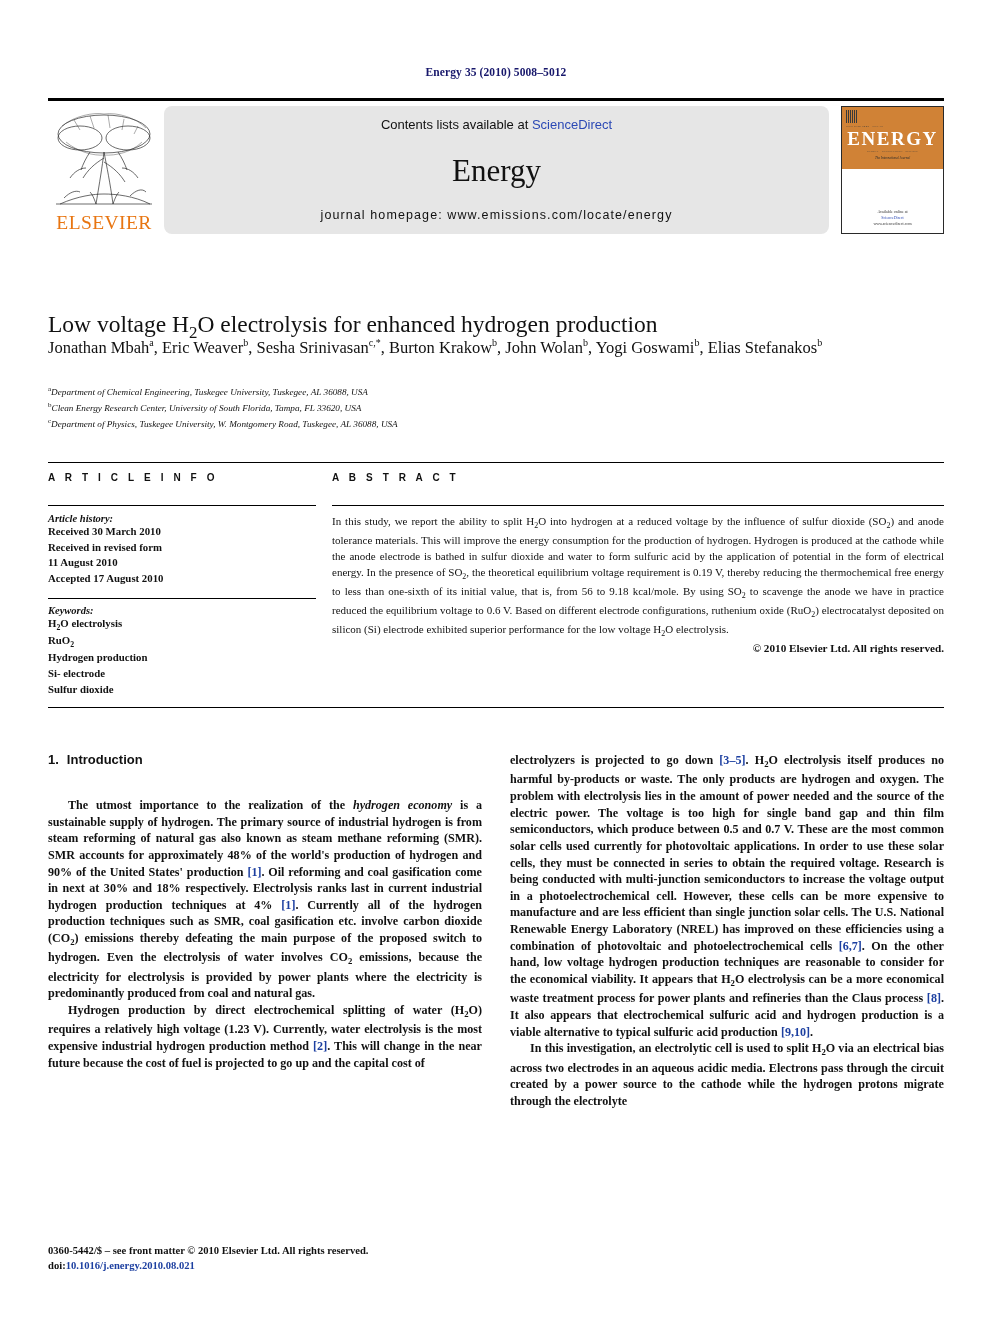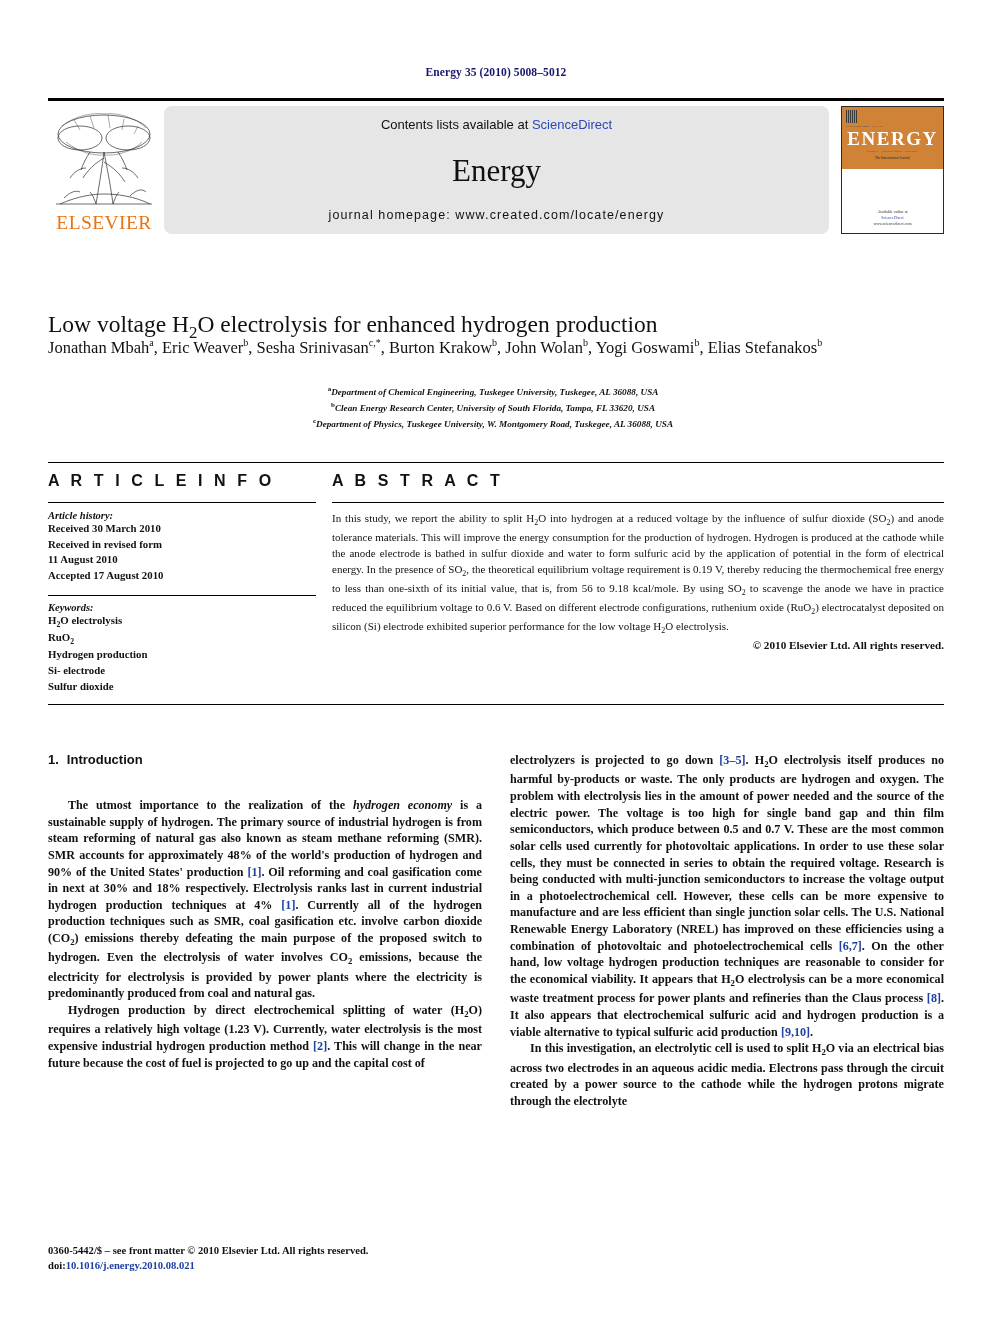--- a/index.html
+++ b/index.html
@@ -197,24 +197,23 @@
     line-height: 1.32;
   }
   .authors sup { font-size: 10px; }
   .affils {
     position: absolute;
     top: 384px;
     left: 48px;
     width: 890px;
     font-size: 9.2px;
     font-style: italic;
-    font-weight: bold;
+    font-weight: normal;
     color: #111;
     line-height: 1.52;
-    text-align: center;
   }
   .affils sup { font-size: 7px; font-style: normal; }
 
   
   .infoblock {
     position: absolute;
     top: 462px;
     left: 48px;
     width: 896px;
     border-top: 1px solid #000;
@@ -222,25 +221,25 @@
   }
   .ia-cols {
     display: flex;
     margin-top: 9px;
   }
   .col-info { width: 268px; flex: 0 0 268px; }
   .col-abs  { flex: 1 1 auto; margin-left: 16px; }
 
   .sec-head {
     font-family: "Liberation Sans", sans-serif;
-    font-size: 16px;
+    font-size: 10px;
     font-weight: bold;
     letter-spacing: 3.6px;
     color: #111;
-    margin-bottom: 12px;
+    margin-bottom: 22px;
   }
   .hr-thin { border: 0; border-top: 1px solid #000; margin: 0 0 7px 0; }
   .hr-thin.right { width: 100%; }
 
   .ih-label {
     font-style: italic;
     font-weight: bold;
     font-size: 10.5px;
     color: #111;
   }
@@ -371,21 +370,21 @@
           </g>
         </svg>
         <div class="elsevier-word">ELSEVIER</div>
       </div>
 
       <div class="masthead-center">
         <div class="contents-line">
           <span>Contents lists available at </span><span class="sd">ScienceDirect</span>
         </div>
         <div class="journal-title">Energy</div>
-        <div class="homepage">journal homepage: www.created.com/locate/energy</div>
+        <div class="homepage">journal homepage: www.emissions.com/locate/energy</div>
       </div>
 
       <div class="cover-thumb">
         <div class="cover-top">
           <div class="cover-barcode"></div>
           <div class="cover-rule">ISSN 0360-5442 &nbsp; VOL 35</div>
           <div class="cover-energy">ENERGY</div>
           <div class="cover-sub">ENERGY &nbsp; ENGINEERING &nbsp; SCIENCE</div>
           <div class="cover-tagline">The International Journal</div>
         </div>

